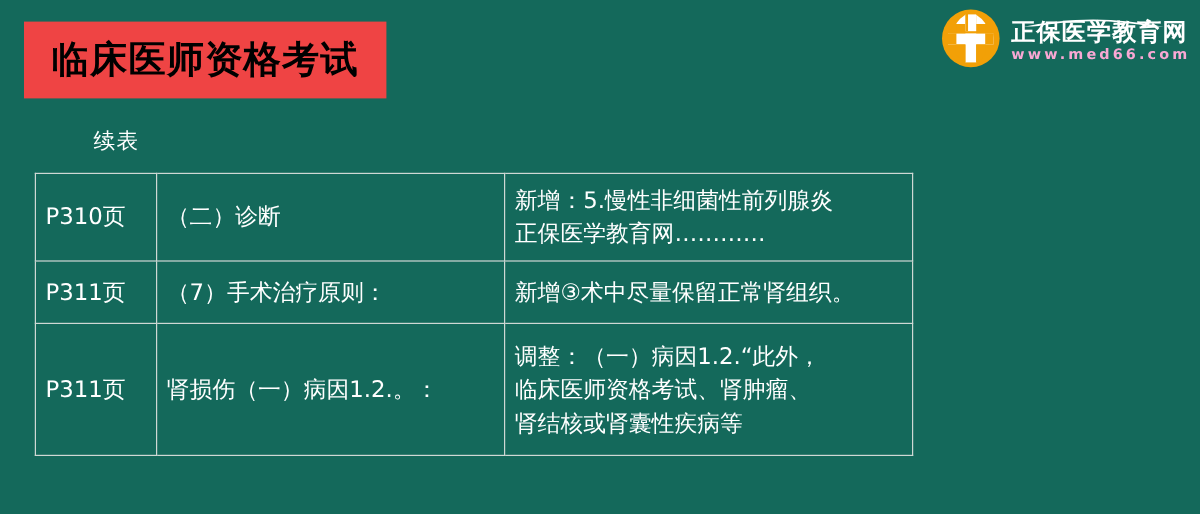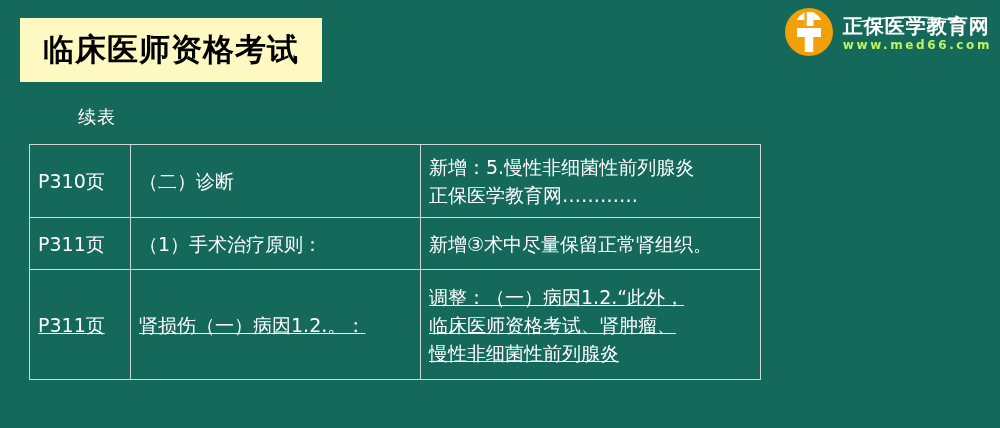--- a/index.html
+++ b/index.html
@@ -15,21 +15,21 @@
     position: relative;
   }
 
   
   .title-box {
     position: absolute;
     left: 20px;
     top: 18px;
     width: 302px;
     height: 64px;
-    background: #fef9c3;
+    background: #ef4444;
     display: flex;
     align-items: center;
     justify-content: center;
   }
   .title-text {
     font-family: "DejaVu Sans", "Liberation Sans", sans-serif;
     font-size: 31px;
     font-weight: bold;
     color: #000000;
     letter-spacing: 1px;
@@ -73,21 +73,21 @@
     font-weight: bold;
     color: #ffffff;
     letter-spacing: 1px;
     line-height: 22px;
     white-space: nowrap;
   }
   .brand-url {
     font-family: "DejaVu Sans", "Liberation Sans", sans-serif;
     font-size: 12px;
     font-weight: bold;
-    color: #bef264;
+    color: #f9a8d4;
     letter-spacing: 2.6px;
     line-height: 16px;
     white-space: nowrap;
   }
 
   
   .caption {
     position: absolute;
     left: 78px;
     top: 105px;
@@ -123,21 +123,21 @@
     font-size: 21px;
     font-family: "DejaVu Serif", "Liberation Serif", serif;
     padding: 2px 8px;
   }
   .cell-page {
     font-size: 19px;
     white-space: nowrap;
   }
   .row-a td { height: 64px; }
   .row-b td { height: 43px; }
-  .row-c td { height: 101px; text-decoration: underline; }
+  .row-c td { height: 101px; }
 
   .stack { display: block; }
   .stack span { display: block; }
 </style>
 </head>
 <body>
 
 <div class="title-box">
   <div class="title-text">临床医师资格考试</div>
 </div>
@@ -194,39 +194,39 @@
           <span>新增：5.慢性非细菌性前列腺炎</span>
           <span>正保医学教育网…………</span>
         </span>
       </td>
     </tr>
 
     <tr class="row-b">
       <td class="cell-page">P311页</td>
       <td>
         <span class="stack">
-          <span>（1）手术治疗原则：</span>
+          <span>（7）手术治疗原则：</span>
         </span>
       </td>
       <td>
         <span class="stack">
           <span>新增③术中尽量保留正常肾组织。</span>
         </span>
       </td>
     </tr>
 
     <tr class="row-c">
       <td class="cell-page">P311页</td>
       <td>
         <span class="stack">
           <span>肾损伤（一）病因1.2.。：</span>
         </span>
       </td>
       <td>
         <span class="stack">
           <span>调整：（一）病因1.2.“此外，</span>
           <span>临床医师资格考试、肾肿瘤、</span>
-          <span>慢性非细菌性前列腺炎</span>
+          <span>肾结核或肾囊性疾病等</span>
         </span>
       </td>
     </tr>
   </tbody>
 </table>
 
 </body></html>

